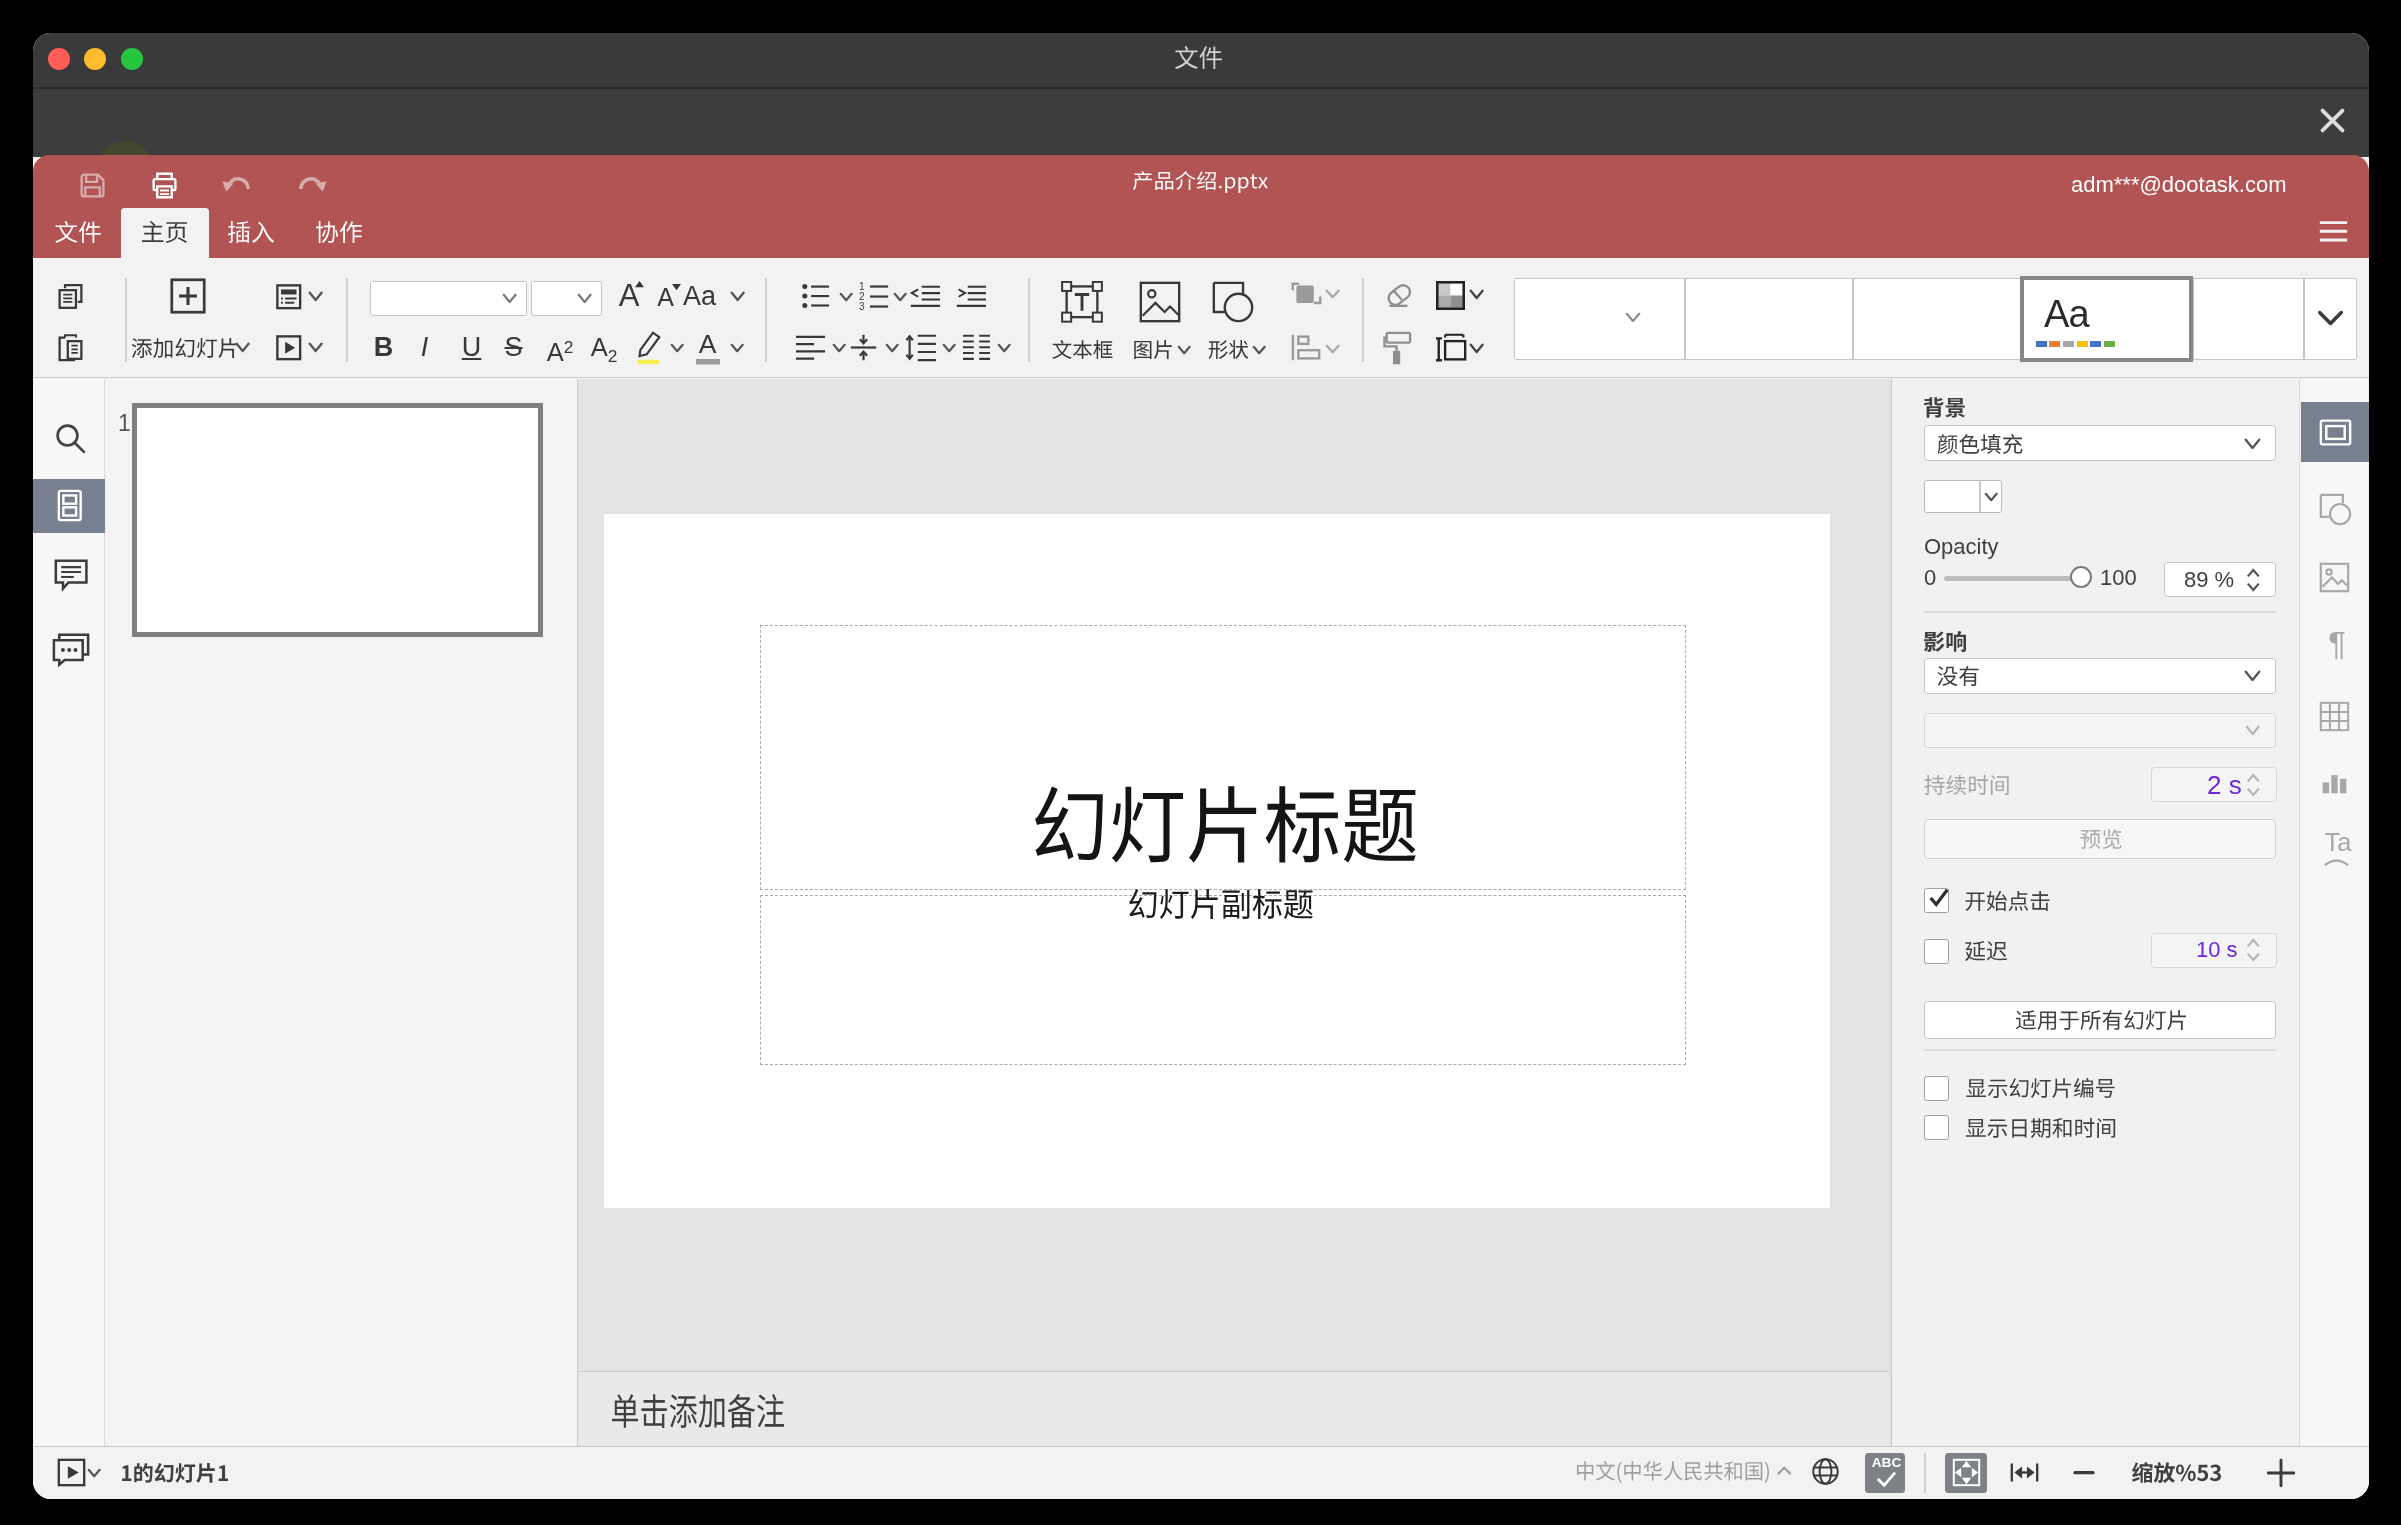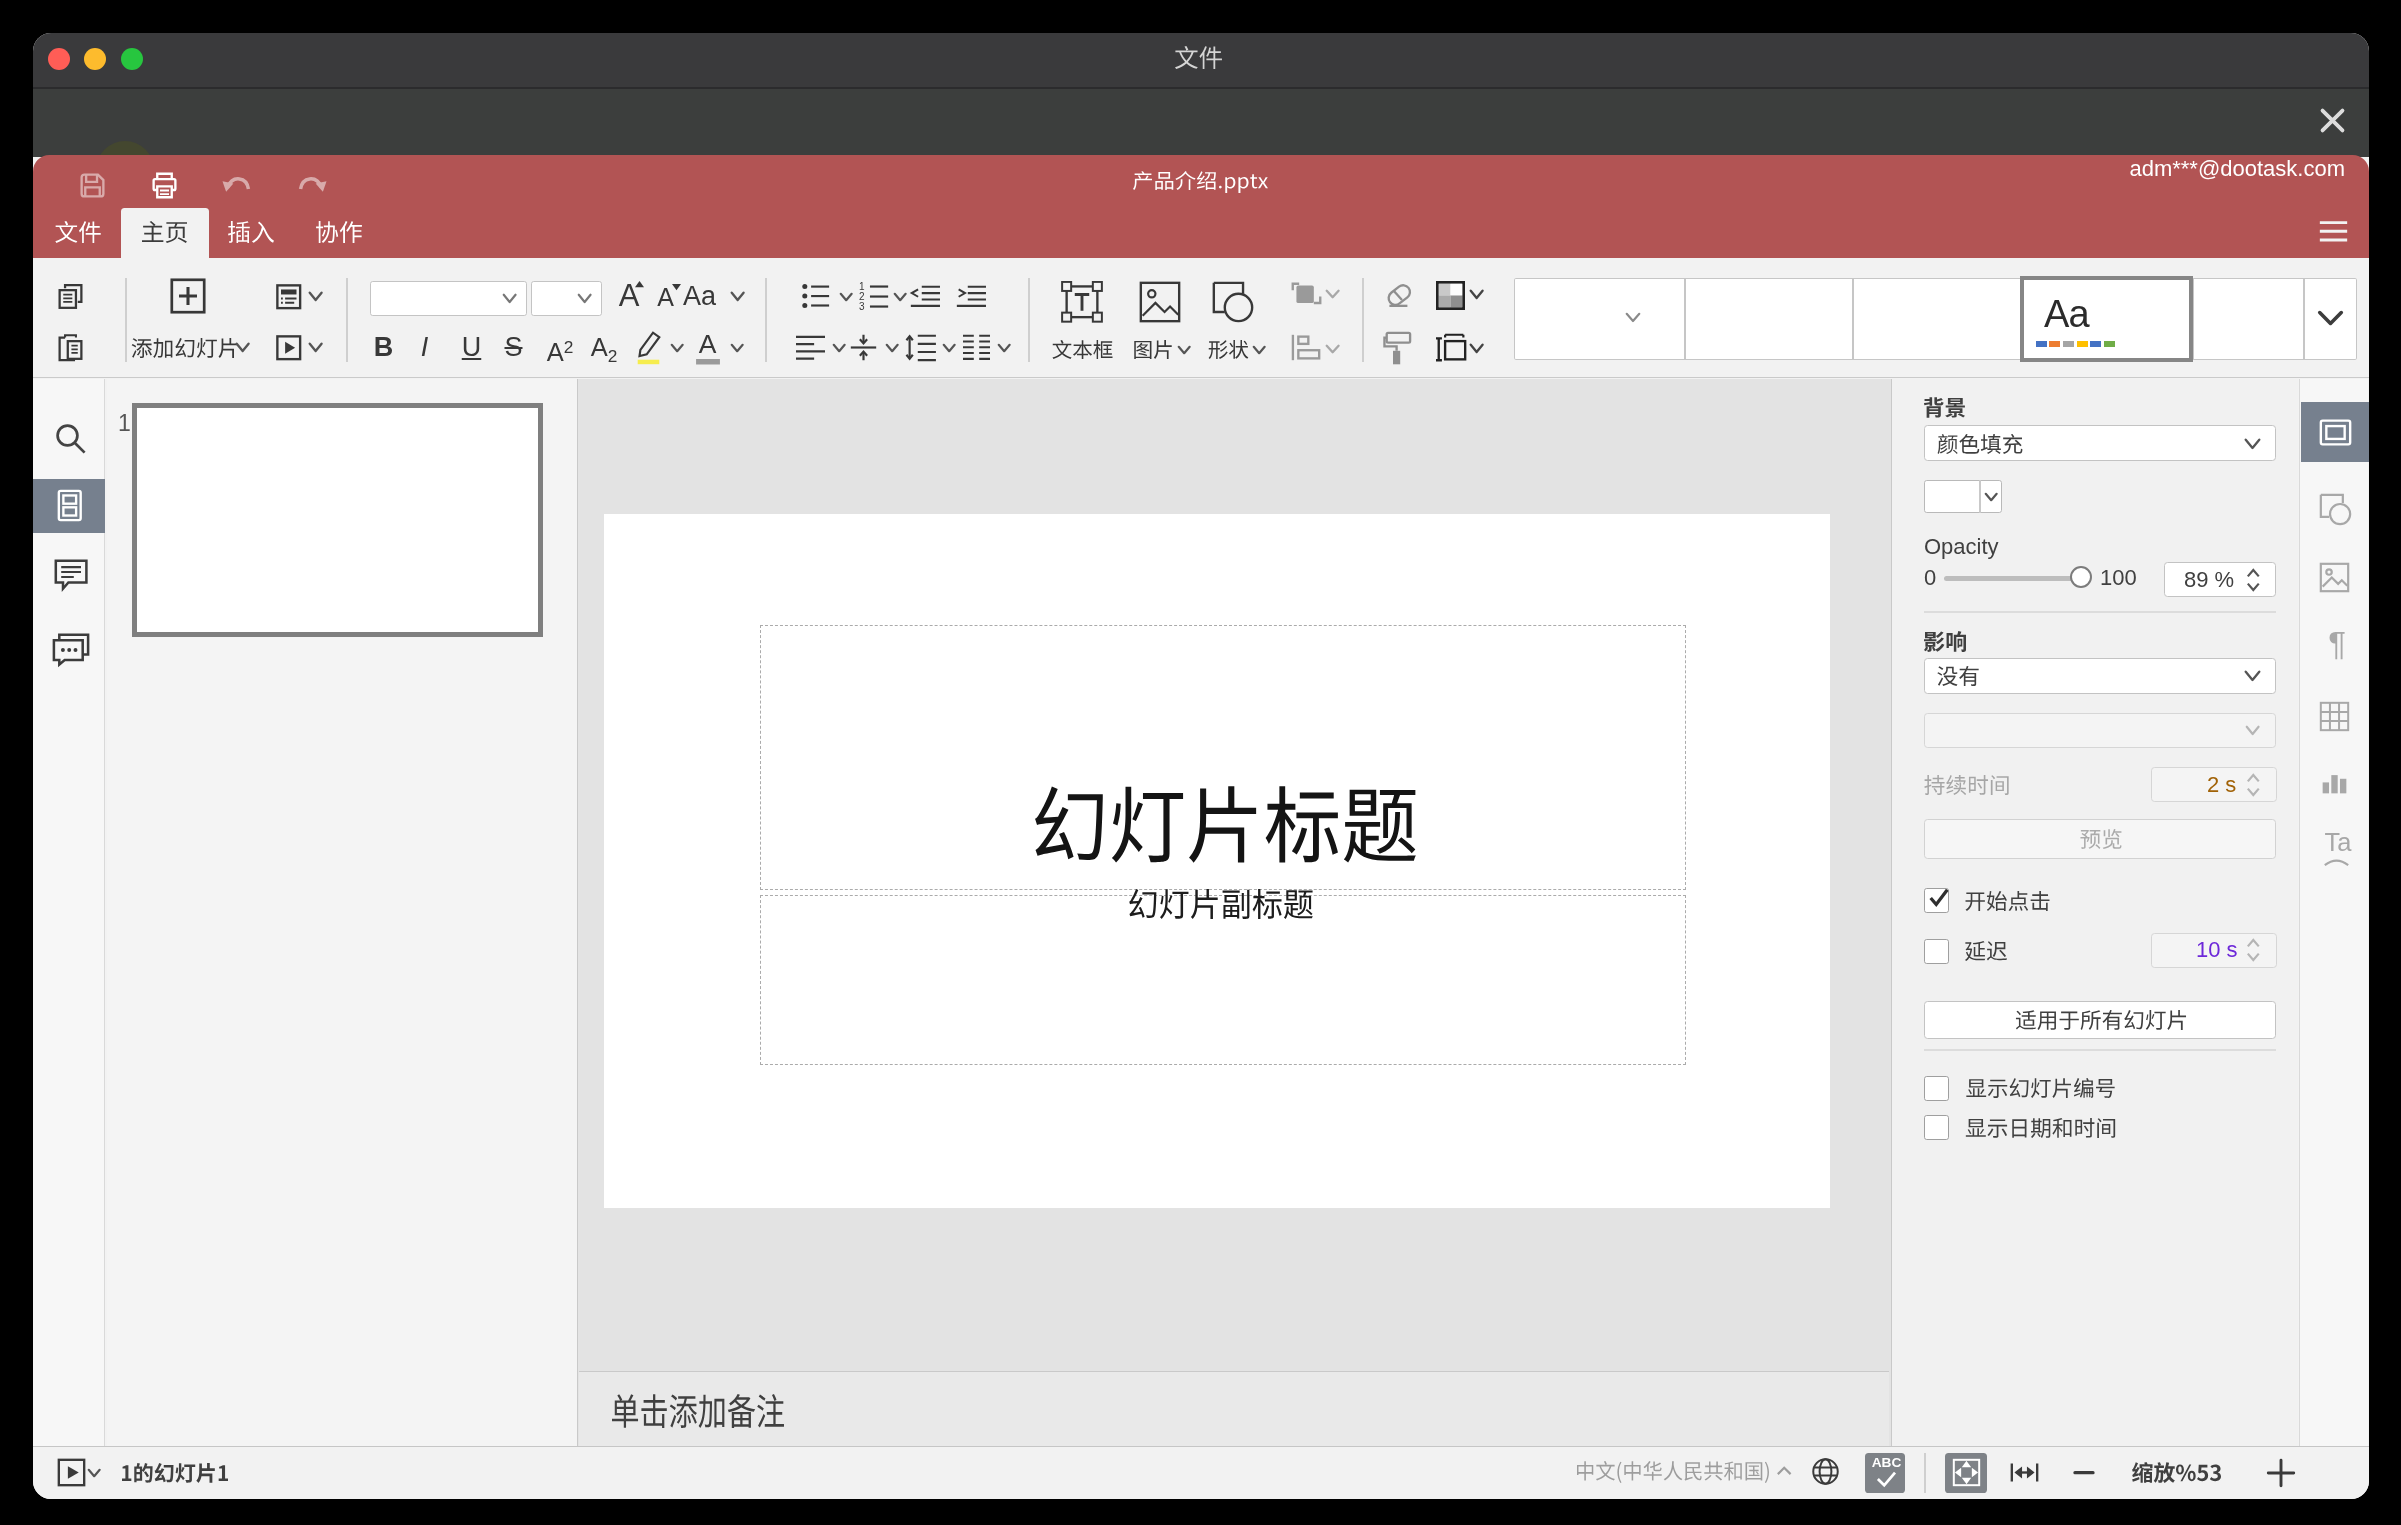--- a/index.html
+++ b/index.html
@@ -50,21 +50,21 @@
       <g opacity="0.5" transform="translate(36,0) scale(-1,1)">
 <path d="M7 16 Q11 5.5 20 6.5 Q28.5 7.5 30 17.5" fill="none" stroke="#fff" stroke-width="3.8"></path>
 <path d="M1.5 9 L13.5 11.5 L5.5 20.5 Z" fill="#fff" stroke="none"></path>
       </g>
     </svg>
 <svg style="position:absolute;left:1100px;top:138px" width="135" height="22" viewBox="0 0 148.0 24.0">
       <g transform="scale(1.0461,1)">
         <path fill="#ffffff" d="M5.1 5.2C5.8 6.2 6.6 7.6 7 8.5L8.5 7.8C8.1 6.9 7.3 5.6 6.5 4.6ZM14.6 4.8C14.2 5.9 13.4 7.5 12.8 8.5H2V11.6C2 14 1.8 17.3 0 19.7C0.4 19.9 1.1 20.5 1.4 20.8C3.3 18.2 3.7 14.3 3.7 11.6V10.2H19.9V8.5H14.5C15.1 7.6 15.8 6.4 16.4 5.4ZM8.7 0.6C9.2 1.2 9.7 2.1 10.1 2.8H1.7V4.4H19.3V2.8H12L12 2.8C11.7 2.1 11 0.9 10.4 0.1Z M28.3 2.7H37.2V6.9H28.3ZM26.6 1.1V8.5H38.9V1.1ZM23.4 10.9V20.7H25V19.5H29.6V20.5H31.3V10.9ZM25 17.8V12.5H29.6V17.8ZM33.8 10.9V20.7H35.4V19.5H40.5V20.5H42.2V10.9ZM35.4 17.8V12.5H40.5V17.8Z M58.4 8.9V20.7H60.1V8.9ZM50 9V11.8C50 14.4 49.6 17.3 45.4 19.5C45.8 19.7 46.5 20.3 46.8 20.7C51.3 18.3 51.8 14.8 51.8 11.8V9ZM55 0C52.9 3.5 48.7 6.8 44.5 8.3C44.9 8.7 45.3 9.4 45.5 9.8C49 8.5 52.6 5.8 55 2.8C57.3 5.8 60.8 8.3 64.4 9.6C64.7 9.1 65.2 8.4 65.6 8C61.9 6.9 58 4.3 55.9 1.5L56.3 0.9Z M67 17.7 67.4 19.3C69.5 18.8 72.4 18 75.2 17.4L75.1 15.9C72.1 16.6 69.1 17.3 67 17.7ZM67.5 9.5C67.8 9.3 68.4 9.2 71.4 8.8C70.3 10.3 69.3 11.4 68.9 11.9C68.2 12.7 67.6 13.2 67.1 13.3C67.3 13.7 67.6 14.5 67.7 14.8C68.1 14.5 68.9 14.3 75.2 13.1C75.2 12.7 75.2 12.1 75.2 11.7L70.1 12.6C71.9 10.6 73.7 8.3 75.3 5.8L73.9 5C73.5 5.8 73 6.6 72.5 7.3L69.2 7.7C70.6 5.7 72 3.3 73 0.9L71.5 0.2C70.5 2.9 68.8 5.8 68.3 6.5C67.7 7.3 67.4 7.8 66.9 7.9C67.1 8.3 67.4 9.1 67.5 9.5ZM76.3 11.5V20.7H77.9V19.6H84.8V20.6H86.5V11.5ZM77.9 18V13H84.8V18ZM75.5 1.2V2.8H79.2C78.8 5.6 77.9 8 74.7 9.4C75.1 9.7 75.5 10.2 75.7 10.6C79.2 9 80.4 6.1 80.9 2.8H85.1C84.9 6.5 84.7 7.9 84.3 8.3C84.1 8.5 84 8.6 83.6 8.6C83.2 8.6 82.3 8.6 81.3 8.5C81.6 8.9 81.8 9.6 81.8 10C82.8 10.1 83.8 10.1 84.3 10C84.9 10 85.3 9.8 85.7 9.4C86.3 8.7 86.5 6.9 86.8 2C86.8 1.7 86.8 1.2 86.8 1.2Z M91.5 19.2C92.3 19.2 93 18.6 93 17.6C93 16.7 92.3 16.1 91.5 16.1C90.7 16.1 90.1 16.7 90.1 17.6C90.1 18.6 90.7 19.2 91.5 19.2Z M96.7 24H98.7V19.9L98.7 17.8C99.8 18.7 100.9 19.2 102 19.2C104.8 19.2 107.3 16.8 107.3 12.6C107.3 8.9 105.6 6.5 102.5 6.5C101.1 6.5 99.7 7.3 98.6 8.2H98.6L98.4 6.8H96.7ZM101.7 17.5C100.9 17.5 99.8 17.2 98.7 16.2V9.8C99.9 8.8 101 8.2 102 8.2C104.3 8.2 105.2 10 105.2 12.7C105.2 15.7 103.7 17.5 101.7 17.5Z M110.5 24H112.6V19.9L112.5 17.8C113.6 18.7 114.8 19.2 115.9 19.2C118.6 19.2 121.1 16.8 121.1 12.6C121.1 8.9 119.4 6.5 116.3 6.5C114.9 6.5 113.5 7.3 112.4 8.2H112.4L112.2 6.8H110.5ZM115.5 17.5C114.7 17.5 113.6 17.2 112.6 16.2V9.8C113.7 8.8 114.8 8.2 115.8 8.2C118.1 8.2 119 10 119 12.7C119 15.7 117.5 17.5 115.5 17.5Z M128.1 19.2C128.9 19.2 129.7 19 130.4 18.7L130 17.2C129.6 17.4 129.1 17.5 128.6 17.5C127.2 17.5 126.7 16.7 126.7 15.2V8.4H130V6.8H126.7V3.4H125L124.8 6.8L122.9 6.9V8.4H124.7V15.1C124.7 17.6 125.6 19.2 128.1 19.2Z M131 18.9H133.2L134.8 16.1C135.2 15.3 135.6 14.6 136 13.9H136.1C136.6 14.6 137.1 15.3 137.5 16.1L139.2 18.9H141.5L137.5 12.8L141.2 6.8H139L137.6 9.4C137.2 10.1 136.8 10.8 136.5 11.5H136.4C136 10.8 135.5 10.1 135.2 9.4L133.6 6.8H131.4L135 12.6Z"></path>
       </g>
     </svg>
-<div class="abs" style="left:2038px;top:122px;width:274px;height:27px;color:#fff;font-size:22px;line-height:27px;text-align:right">adm***@dootask.com</div>
+<div class="abs" style="left:2038px;top:138px;width:274px;height:27px;color:#fff;font-size:22px;line-height:27px;">adm***@dootask.com</div>
 <div class="abs" style="left:88px;top:175px;width:88px;height:50px;background:#f2f2f2;border-radius:3.6px 3.6px 0 0"></div>
 <svg style="position:absolute;left:22px;top:188px" width="46" height="22" viewBox="0 0 49.8 24.1">
       <path fill="#ffffff" d="M10.1 0.6C10.8 1.9 11.7 3.6 12 4.7L14.1 4C13.8 2.9 12.9 1.2 12.1 0ZM0.4 4.8V6.7H4.4C6 10.6 8 14 10.7 16.8C7.8 19.2 4.3 21 0 22.2C0.4 22.7 1 23.6 1.2 24C5.6 22.6 9.2 20.8 12.1 18.2C15.1 20.8 18.6 22.8 22.9 23.9C23.2 23.4 23.8 22.5 24.2 22.1C20 21.1 16.5 19.2 13.6 16.8C16.2 14.1 18.3 10.8 19.8 6.7H23.9V4.8ZM12.2 15.4C9.7 13 7.8 10 6.4 6.7H17.6C16.2 10.2 14.5 13.1 12.2 15.4Z M33.3 13.2V15.1H40.8V24.1H42.7V15.1H49.8V13.2H42.7V7.4H48.7V5.5H42.7V0.5H40.8V5.5H37.3C37.6 4.3 37.9 3.1 38.2 1.9L36.3 1.5C35.7 4.9 34.6 8.2 33.1 10.4C33.6 10.6 34.4 11.1 34.8 11.4C35.5 10.3 36.1 8.9 36.7 7.4H40.8V13.2ZM32 0.3C30.6 4.2 28.3 8.1 25.9 10.7C26.2 11.1 26.8 12.1 27 12.6C27.8 11.7 28.6 10.7 29.4 9.5V24H31.3V6.5C32.3 4.7 33.1 2.8 33.9 0.8Z"></path>
     </svg>
 <svg style="position:absolute;left:109px;top:188px" width="45" height="22" viewBox="0 0 48.9 23.9">
       <path fill="#3c3c3c" d="M8.3 1.1C9.9 2.2 11.7 3.9 12.7 5.1H1.2V7H10.5V12.7H2.4V14.6H10.5V21H0V22.9H23.2V21H12.6V14.6H20.8V12.7H12.6V7H21.9V5.1H13.4L14.7 4.2C13.6 3 11.5 1.2 9.9 0Z M36.6 9.7V14.4C36.6 17.2 35.5 20.3 25.8 22.2C26.3 22.6 26.8 23.4 27 23.8C37.2 21.6 38.6 18 38.6 14.5V9.7ZM38.7 18.9C41.7 20.3 45.7 22.4 47.6 23.9L48.8 22.3C46.7 20.9 42.8 18.9 39.9 17.6ZM29 6.3V18.4H31V8.1H44.3V18.4H46.4V6.3H37C37.5 5.4 38 4.2 38.5 3.1H48.9V1.3H26.5V3.1H36.2C35.9 4.2 35.4 5.3 35 6.3Z"></path>
     </svg>
 <svg style="position:absolute;left:195px;top:188px" width="46" height="22" viewBox="0 0 50.1 23.9">
       <path fill="#ffffff" d="M18.1 15.5V17.2H21.1V20.9H17.1V7.9H23.7V6.1H17.1V2.8C19.1 2.5 21 2.2 22.4 1.7L21.4 0.2C18.6 1.1 13.5 1.6 9.5 1.8C9.7 2.3 9.9 3 10 3.4C11.6 3.4 13.5 3.2 15.3 3V6.1H8.6V7.9H15.3V20.9H11V17.2H14.1V15.5H11V12.3C12.1 12.1 13.3 11.7 14.2 11.3L13.3 9.7C12.2 10.2 10.6 10.8 9.3 11.2V23.9H11V22.6H21.1V23.9H22.9V10.6H18V12.3H21.1V15.5ZM3.2 0V5.3H0.4V7.1H3.2V13L0 13.8L0.5 15.7L3.2 14.9V21.6C3.2 21.9 3.1 22 2.8 22C2.6 22 1.8 22 0.9 22C1.2 22.5 1.4 23.3 1.5 23.8C2.8 23.8 3.7 23.8 4.3 23.5C4.9 23.2 5.1 22.6 5.1 21.6V14.3L7.9 13.4L7.7 11.7L5.1 12.4V7.1H7.6V5.3H5.1V0Z M32.7 2.2C34.4 3.4 35.8 4.9 36.9 6.5C35.2 13.9 32 19.2 26.1 22.2C26.6 22.5 27.5 23.3 27.9 23.7C33.2 20.7 36.5 15.9 38.5 9.1C41.3 14.3 43.2 20.3 49.1 23.7C49.2 23 49.8 22 50.1 21.4C41.4 16.3 42.2 6.5 33.9 0.5Z"></path>
     </svg>
@@ -451,21 +451,21 @@
       <path d="M3 3 L10.5 12 L18 3" fill="none" stroke="#555" stroke-width="2.6" stroke-linecap="round" stroke-linejoin="round"></path>
     </svg>
 <div class="abs" style="left:1891px;top:680px;width:352px;height:35px;background:#f4f4f4;border:1.8px solid #d6d6d6;border-radius:3.6px"></div>
 <svg style="position:absolute;left:2211px;top:691px;" width="17.3" height="12.8" viewBox="0 0 19 14">
       <path d="M3 3 L9.5 11 L16 3" fill="none" stroke="#b5b5b5" stroke-width="2.4" stroke-linecap="round" stroke-linejoin="round"></path>
     </svg>
 <svg style="position:absolute;left:1891px;top:742px" width="85" height="20" viewBox="0 0 93.2 22.1">
       <path fill="#a6a6a6" d="M10.1 15.3C11.1 16.6 12.3 18.4 12.7 19.5L14.2 18.6C13.7 17.4 12.5 15.7 11.5 14.5ZM14.4 0.1V3.1H9.2V4.8H14.4V7.8H8V9.5H17.5V12.1H8.3V13.8H17.5V19.9C17.5 20.2 17.4 20.3 17.1 20.3C16.7 20.4 15.4 20.4 14.1 20.3C14.3 20.8 14.6 21.6 14.6 22.1C16.4 22.1 17.6 22 18.3 21.8C19 21.5 19.2 21 19.2 19.9V13.8H22.2V12.1H19.2V9.5H22.4V7.8H16.1V4.8H21.2V3.1H16.1V0.1ZM3.4 0V4.8H0.3V6.5H3.4V11.7C2.1 12.1 0.9 12.5 0 12.7L0.5 14.5L3.4 13.6V19.9C3.4 20.3 3.3 20.4 3 20.4C2.7 20.4 1.8 20.4 0.8 20.3C1 20.8 1.2 21.6 1.3 22C2.8 22 3.7 22 4.3 21.7C4.9 21.4 5.1 20.9 5.1 19.9V13L7.7 12.1L7.5 10.5L5.1 11.2V6.5H7.7V4.8H5.1V0Z M34.7 9.3C35.8 9.9 37 10.8 37.7 11.5L38.5 10.5C37.9 9.9 36.6 9 35.5 8.4ZM33 11.5C34.1 12.1 35.4 13.1 36 13.8L36.9 12.8C36.2 12.1 34.9 11.2 33.8 10.6ZM39.9 17.6C41.8 18.9 44 20.9 45.1 22.1L46.3 21C45.2 19.8 42.8 17.9 41 16.7ZM24.4 18.8 24.8 20.4C26.8 19.7 29.5 18.6 32 17.7L31.7 16.2C29 17.2 26.2 18.2 24.4 18.8ZM33 5.9V7.5H43.8C43.4 8.5 43 9.6 42.7 10.3L44.1 10.7C44.7 9.6 45.3 7.8 45.8 6.1L44.7 5.9L44.4 5.9H40V3.8H44.6V2.2H40V0H38.2V2.2H33.8V3.8H38.2V5.9ZM38.9 8.4V11.3C38.9 12.2 38.8 13.2 38.6 14.1H32.4V15.7H38C37.2 17.5 35.4 19.3 32 20.8C32.3 21.1 32.8 21.7 33 22.1C37.2 20.4 39 18 39.9 15.7H45.9V14.1H40.3C40.5 13.2 40.6 12.2 40.6 11.3V8.4ZM24.8 10C25.1 9.8 25.7 9.7 28.5 9.3C27.5 10.9 26.6 12.1 26.2 12.6C25.4 13.5 24.9 14.2 24.4 14.3C24.6 14.7 24.9 15.5 25 15.8C25.4 15.5 26.2 15.2 31.8 13.7C31.8 13.3 31.7 12.6 31.7 12.1L27.6 13.2C29.2 11 30.9 8.5 32.3 5.9L30.8 5.1C30.4 6 29.9 6.9 29.4 7.8L26.6 8.1C28 6 29.4 3.3 30.4 0.8L28.9 0C27.9 3 26.2 6.1 25.6 6.9C25.1 7.7 24.7 8.3 24.2 8.4C24.4 8.9 24.7 9.7 24.8 10Z M58.7 9.3C60 11.2 61.6 13.7 62.4 15.2L64 14.3C63.1 12.8 61.5 10.3 60.2 8.5ZM55.1 10.5V16H51V10.5ZM55.1 8.9H51V3.6H55.1ZM49.3 2V19.6H51V17.6H56.8V2ZM65.7 0.1V4.8H57.9V6.6H65.7V19.4C65.7 19.8 65.5 20 65 20C64.5 20.1 62.7 20.1 60.8 20C61.1 20.5 61.4 21.3 61.5 21.8C63.9 21.8 65.4 21.8 66.3 21.5C67.2 21.2 67.5 20.7 67.5 19.4V6.6H70.4V4.8H67.5V0.1Z M73.5 5.4V22.1H75.4V5.4ZM73.9 1.2C75 2.2 76.2 3.7 76.8 4.7L78.3 3.7C77.7 2.7 76.4 1.3 75.3 0.3ZM80.4 13.1H86.2V16.3H80.4ZM80.4 8.4H86.2V11.6H80.4ZM78.8 6.9V17.8H87.9V6.9ZM79.8 1.3V3H91.4V19.9C91.4 20.2 91.3 20.3 91 20.3C90.7 20.3 89.7 20.4 88.7 20.3C88.9 20.8 89.2 21.5 89.3 22C90.7 22 91.8 22 92.4 21.7C93 21.4 93.2 20.9 93.2 19.9V1.3Z"></path>
     </svg>
 <div class="abs" style="left:2118px;top:734px;width:126px;height:35px;background:#f4f4f4;border:1.8px solid #d6d6d6;border-radius:3.6px"></div>
-<div class="abs" style="left:2174px;top:741px;width:46px;height:22px;font-size:22px;line-height:22px;color:#a16207">2 s</div>
+<div class="abs" style="left:2174px;top:741px;width:46px;height:22px;font-size:26px;line-height:22px;color:#6d28d9">2 s</div>
 <svg style="position:absolute;left:2213px;top:740px;" width="14.6" height="24" viewBox="0 0 16 26">
       <path d="M2 9 L8 2 L14 9" fill="none" stroke="#b5b5b5" stroke-width="2.4"></path>
       <path d="M2 17 L8 24 L14 17" fill="none" stroke="#b5b5b5" stroke-width="2.4"></path>
     </svg>
 <div class="abs" style="left:1891px;top:786px;width:352px;height:40px;background:#f6f6f6;border:1.8px solid #d2d2d2;border-radius:3.6px"></div>
 <svg style="position:absolute;left:2047px;top:796px" width="42" height="20" viewBox="0 0 45.6 22.2">
       <path fill="#ababab" d="M15.2 8.3V13.1C15.2 15.6 14.6 18.8 8.9 20.7C9.3 21 9.8 21.6 10 22C16.1 19.8 16.9 16.2 16.9 13.1V8.3ZM16.5 18.1C18 19.3 19.9 21 20.9 22.1L22.1 20.8C21.2 19.8 19.2 18.1 17.7 17ZM1.2 5.6C2.7 6.6 4.5 7.9 5.9 8.9H0V10.5H4V19.9C4 20.3 3.9 20.3 3.5 20.4C3.2 20.4 2.1 20.4 0.8 20.3C1.1 20.8 1.3 21.6 1.4 22.1C3 22.1 4.1 22 4.8 21.7C5.5 21.5 5.7 21 5.7 20V10.5H8.3C7.8 11.8 7.3 13.1 6.9 14L8.3 14.4C8.9 13.1 9.7 11 10.3 9.1L9.2 8.8L8.9 8.9H7.3L7.8 8.3C7.2 7.8 6.4 7.3 5.6 6.7C7 5.4 8.5 3.6 9.6 1.8L8.5 1.1L8.2 1.2H0.5V2.8H7C6.2 3.9 5.2 5 4.3 5.8L2.2 4.4ZM11.1 5.1V16.5H12.8V6.8H19.4V16.5H21.1V5.1H16.5L17.3 2.7H22.1V1.1H10.2V2.7H15.3C15.2 3.5 15 4.4 14.7 5.1Z M38.5 5.2C39.8 6.3 41.1 7.9 41.7 9L43.3 8.3C42.7 7.2 41.4 5.6 40.1 4.5ZM25.8 1.4V8.1H27.6V1.4ZM30.9 0.3V8.9H32.6V0.3ZM35.8 15.8V19.6C35.8 21.3 36.4 21.8 38.7 21.8C39.2 21.8 42.4 21.8 42.9 21.8C44.9 21.8 45.4 21.1 45.6 18.4C45.1 18.3 44.4 18 44 17.7C43.9 19.9 43.7 20.2 42.8 20.2C42.1 20.2 39.4 20.2 38.9 20.2C37.8 20.2 37.6 20.1 37.6 19.5V15.8ZM34.1 12.4V14.2C34.1 16.2 33.4 18.9 24.7 20.7C25.1 21.1 25.6 21.7 25.8 22.2C34.9 20 35.9 16.8 35.9 14.3V12.4ZM27.8 9.6V17.3H29.6V11.3H40.9V17.1H42.7V9.6ZM37.2 0C36.5 2.7 35.4 5.4 33.9 7.2C34.4 7.4 35.1 7.8 35.4 8.1C36.3 7 37 5.6 37.6 4.1H45.5V2.5H38.3C38.5 1.8 38.7 1.1 38.9 0.4Z"></path>
     </svg>
 <div class="abs" style="left:1891px;top:855px;width:25px;height:25px;background:#fff;border:1.8px solid #9f9f9f;border-radius:2.7px"></div>
     <svg style="position:absolute;left:1894px;top:853px;" width="24" height="24" viewBox="0 0 26 26">

